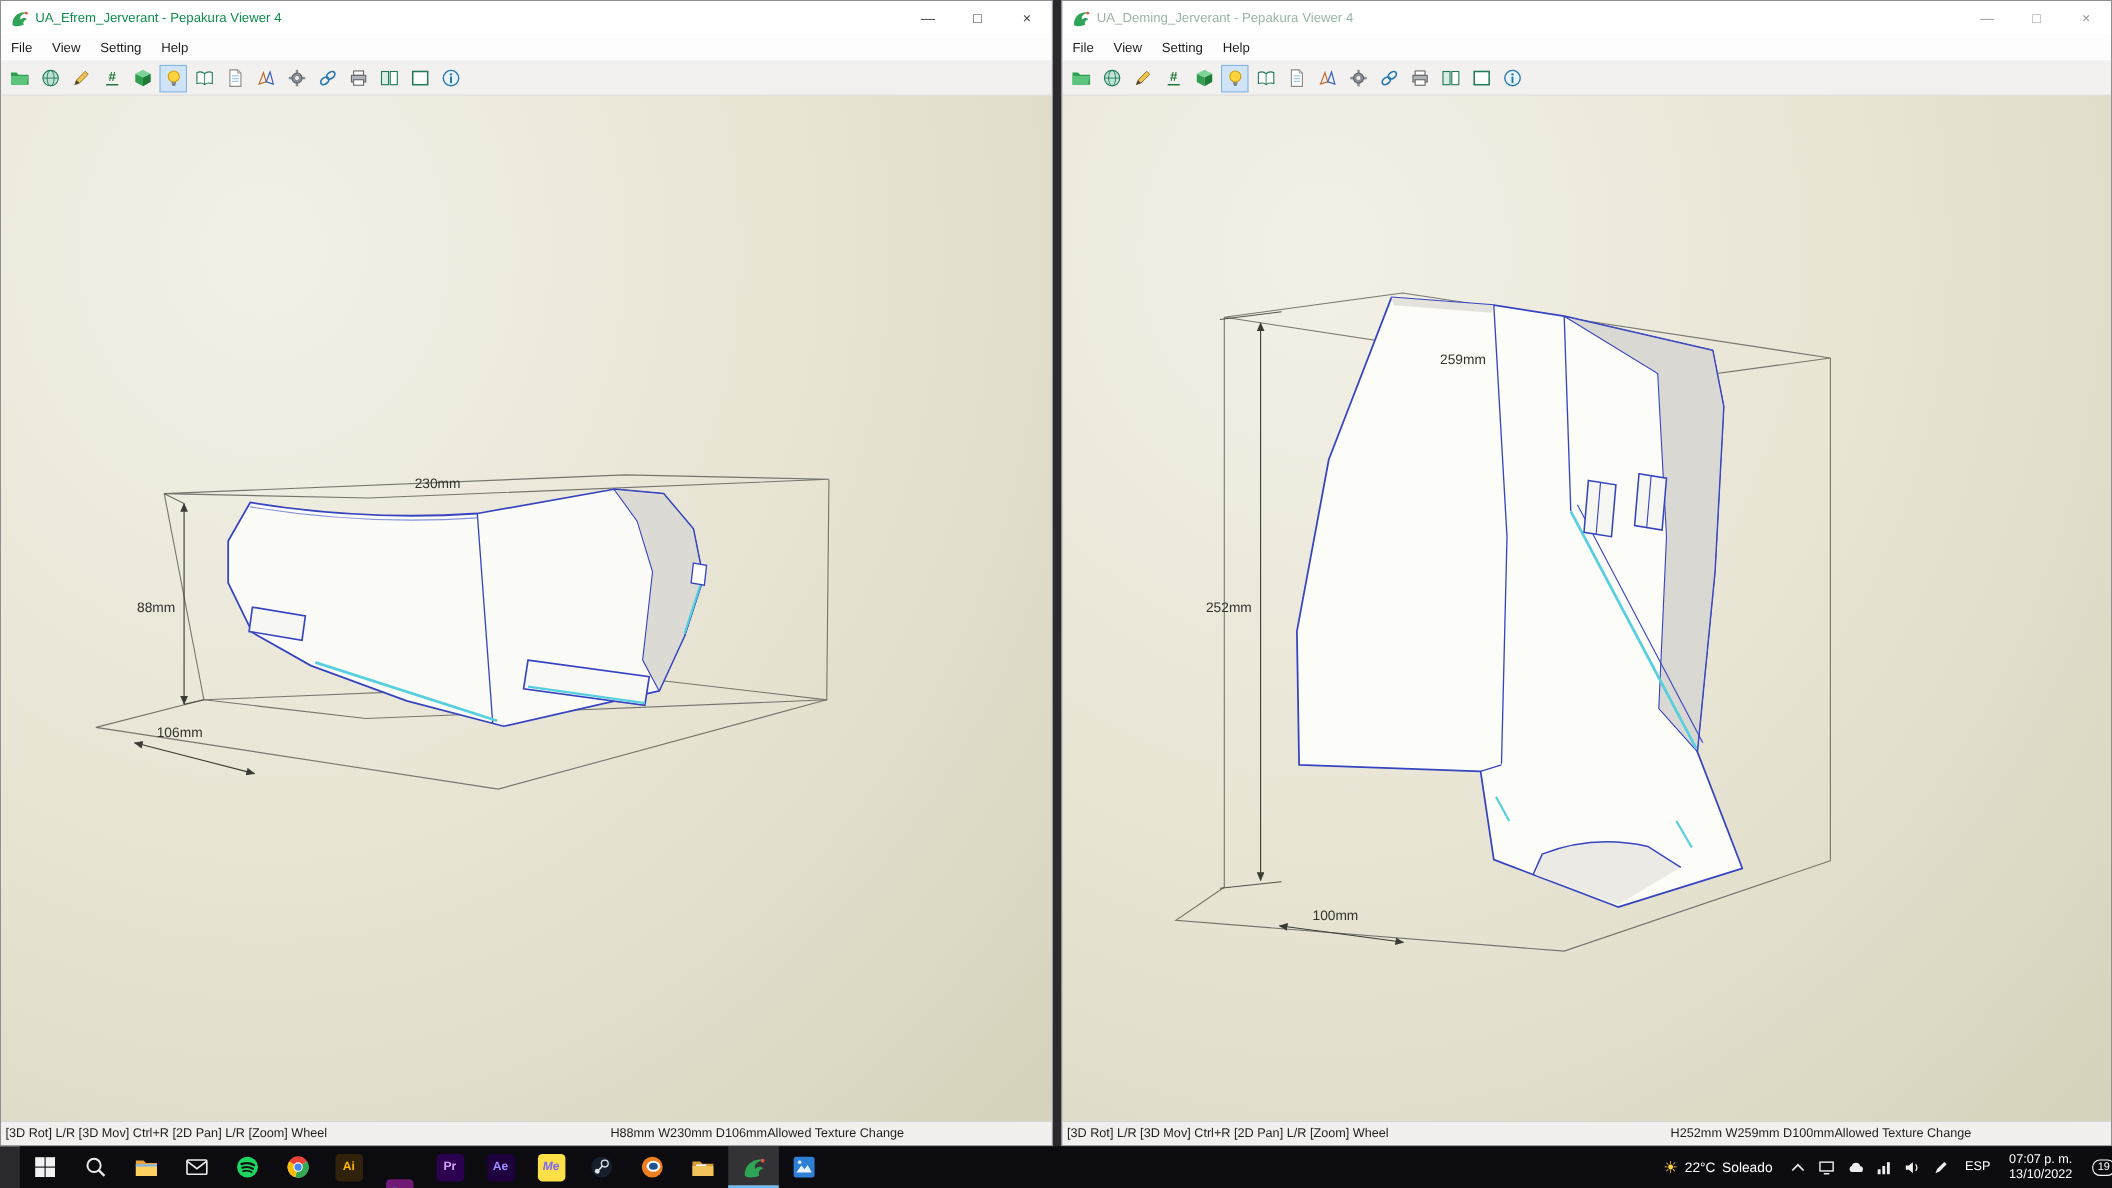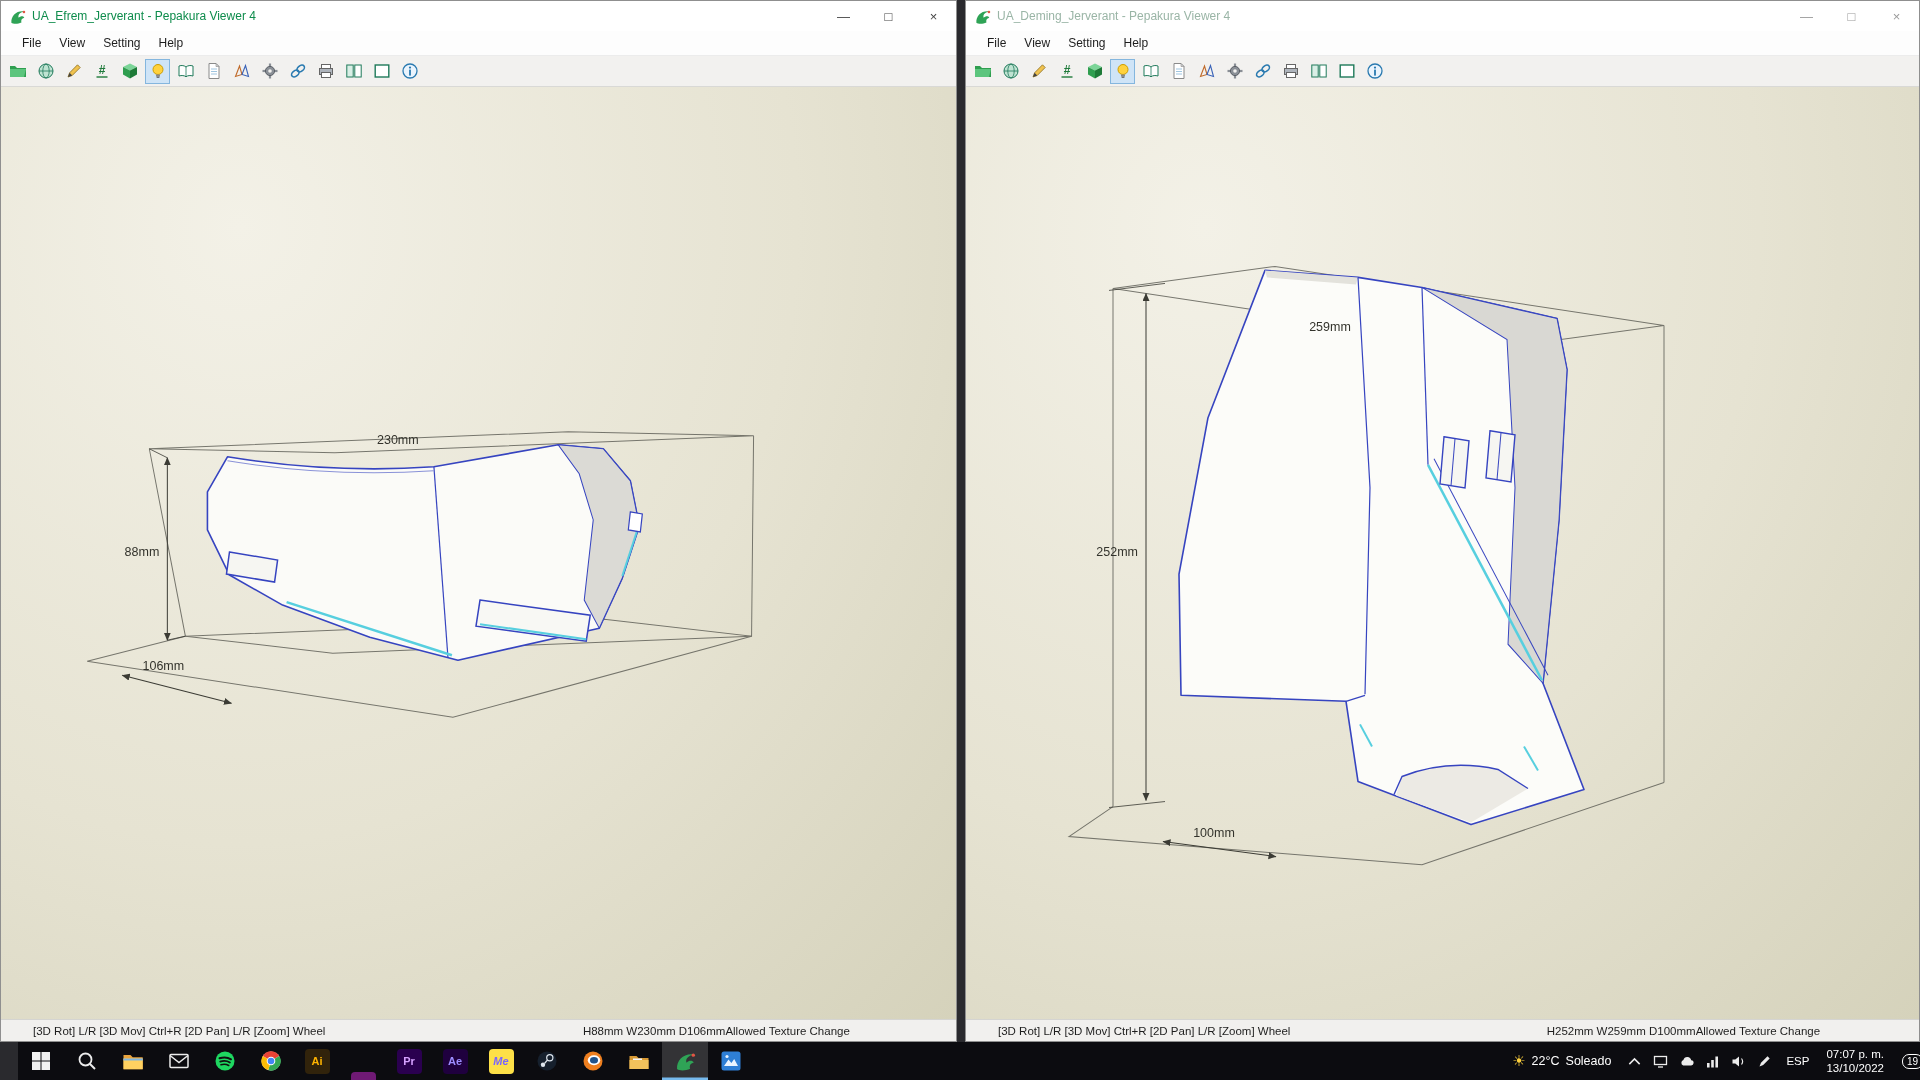--- a/index.html
+++ b/index.html
@@ -12,35 +12,35 @@
   .win-right { left:965px; width:955px; }
 
   .titlebar { height:30px; background:#ffffff; display:flex; align-items:center; padding-left:8px; flex:0 0 auto; }
   .app-ico { width:17px; height:17px; margin-right:6px; flex:0 0 auto; }
   .title { font-size:12px; color:#0e8c4c; flex:1; white-space:nowrap; overflow:hidden; }
   .win-right .title { color:#9ab5a6; }
   .winbtn { width:45px; height:30px; border:none; background:transparent; font-size:13px; color:#444;
             display:flex; align-items:center; justify-content:center; font-family:inherit; cursor:default; }
   .win-right .winbtn { color:#9a9a9a; }
 
-  .menubar { height:25px; background:#fdfdfd; display:flex; align-items:center; padding-left:12px; border-bottom:1px solid #ececec; flex:0 0 auto; }
+  .menubar { height:25px; background:#fdfdfd; display:flex; align-items:center; padding-left:0; border-bottom:1px solid #ececec; flex:0 0 auto; }
   .menu-item { font-size:12px; color:#1d1d1d; padding:3px 9px; background:none; border:none; font-family:inherit; }
 
   .toolbar { height:31px; background:#f2f1ef; display:flex; align-items:center; padding-left:4px; gap:3px; border-bottom:1px solid #d9d9d6; flex:0 0 auto; }
   .tool-btn { width:25px; height:25px; display:flex; align-items:center; justify-content:center; background:transparent; border:1px solid transparent; padding:0; }
   .tool-btn svg { width:18px; height:18px; }
   .tool-btn.toggled { background:#cfe4f7; border:1px solid #84b6de; }
 
   .viewport { flex:1; position:relative; overflow:hidden;
               background:radial-gradient(ellipse at 25% 15%, #f3f1e7 0%, #e6e3d2 55%, #d5d2bb 100%); }
   .viewport svg.scene { position:absolute; inset:0; width:100%; height:100%; }
 
   .statusbar { height:22px; background:#f1f0ee; border-top:1px solid #d4d4d1; display:flex; align-items:center;
                font-size:11.5px; color:#1e1e1e; flex:0 0 auto; white-space:nowrap; }
-  .status-hint { flex:0 0 58%; padding-left:4px; overflow:hidden;margin-left:28px; }
+  .status-hint { flex:0 0 58%; padding-left:4px; overflow:hidden; }
   .status-dims, .status-texture { overflow:hidden; }
 
   
   .taskbar { position:absolute; left:18px; top:1042px; width:1920px; height:38px; background:#0c0c10; display:flex; align-items:stretch; }
   .tb-btn { width:46px; display:flex; align-items:center; justify-content:center; background:transparent; border:none; position:relative; }
   .tb-btn svg { width:22px; height:22px; }
   .adobe-tile { width:25px; height:25px; border-radius:4px; display:flex; align-items:center; justify-content:center;
                 font-size:11px; font-weight:bold; font-family:inherit; }
   .tile-ai { background:#31230b; color:#ffb400; }
   .tile-ps { background:#701a75; color:#31a8ff;margin-top:46px; }

